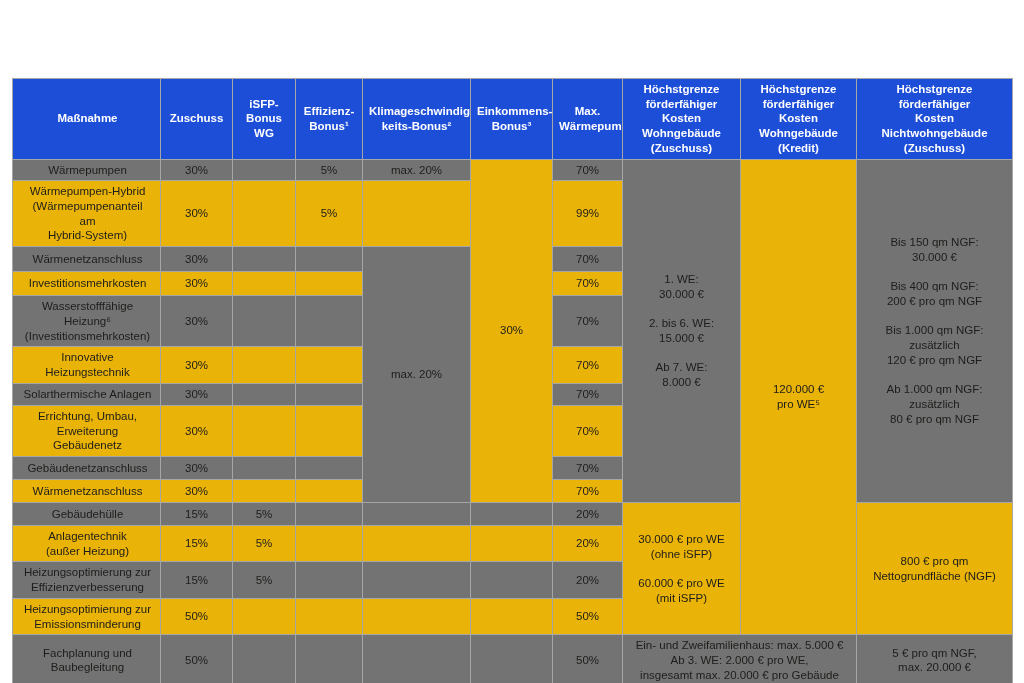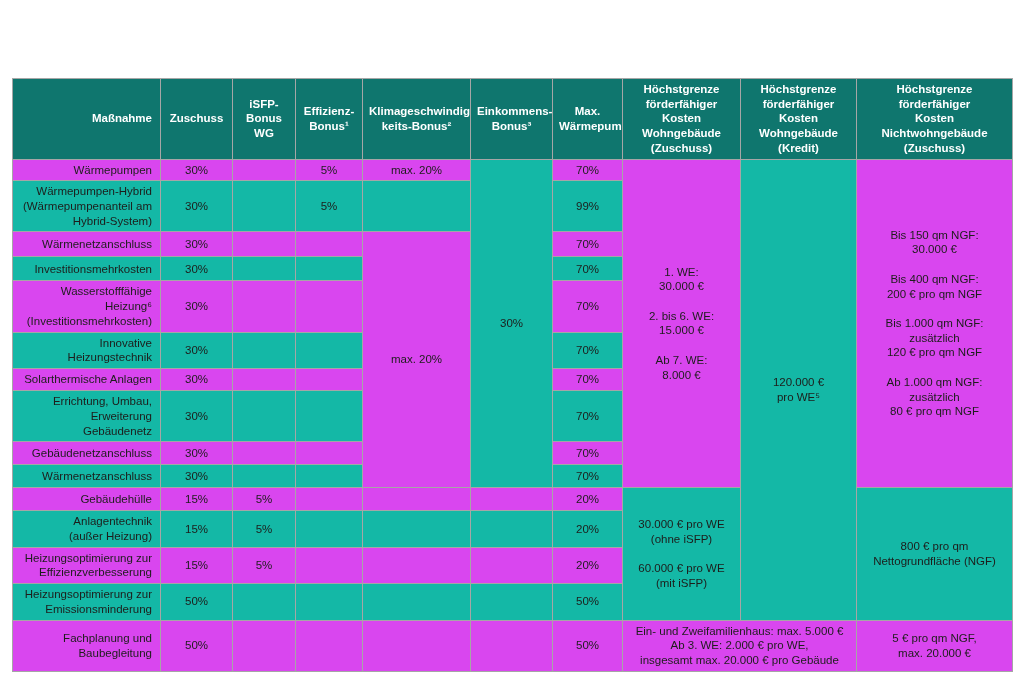--- a/index.html
+++ b/index.html
@@ -5,24 +5,24 @@
   html,body{margin:0;padding:0;background:#fff;}
   body{width:1024px;height:683px;position:relative;overflow:hidden;
        font-family:"Liberation Sans","DejaVu Sans",sans-serif;-webkit-font-smoothing:antialiased;}
   table.foerder{border-collapse:collapse;table-layout:fixed;
        position:absolute;left:12px;top:78px;width:1000px;}
   .foerder th,.foerder td{
        border:1px solid #a6a6a6;
        font-size:11.5px;line-height:1.28;
        color:#1d1d1b;text-align:center;vertical-align:middle;
        padding:3px 6px;white-space:pre-line;overflow:hidden;}
-  .foerder thead th{background:#0f766e;color:#ffffff;font-weight:bold;height:67px;}
-  .foerder th.left,.foerder td.left{text-align:right;padding-left:2px;padding-right:8px;}
-  .w{background:#d946ef;}
-  .g{background:#14b8a6;}
+  .foerder thead th{background:#1d4ed8;color:#ffffff;font-weight:bold;height:67px;}
+  .foerder th.left,.foerder td.left{text-align:center;padding-left:10px;padding-right:8px;}
+  .w{background:#737373;}
+  .g{background:#eab308;}
 </style>
 </head>
 <body>
 
 <table class="foerder">
   <colgroup>
     <col style="width:148px">
       <col style="width:72px">
       <col style="width:63px">
       <col style="width:67px">

